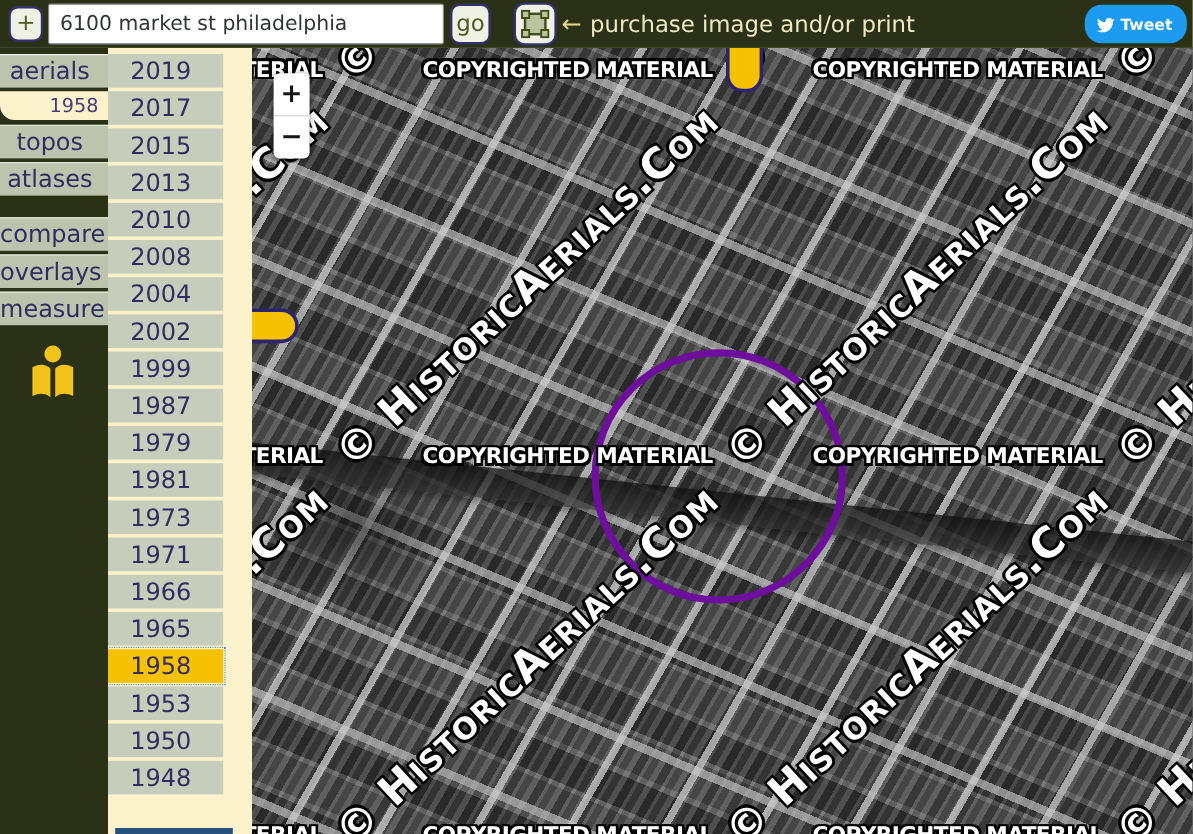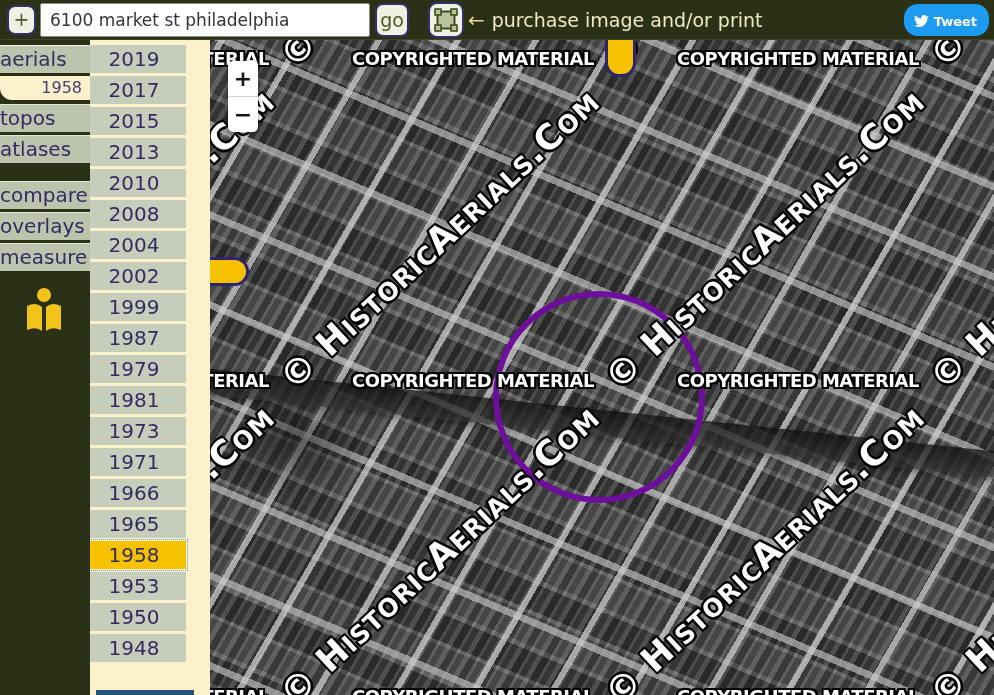--- a/index.html
+++ b/index.html
@@ -36,21 +36,21 @@
     background:var(--tweet-blue,#1d9bf0);border-radius:14px;color:#fff;
     display:flex;align-items:center;gap:5px;font-size:13px;font-weight:bold;cursor:pointer;
   }
   
   .sidebar{
     position:absolute;left:0;top:40px;width:90px;height:655px;
     background:var(--topbar-bg,#2a3117);z-index:90;
   }
   .side-item{
     background:var(--button-sage,#bcc4ae);border-top:1px solid #e3e8d6;
-    margin-bottom:3px;height:27px;line-height:27px;text-align:left;
+    margin-bottom:3px;height:27px;line-height:27px;text-align:center;
     padding-right:7px;font-size:20px;color:var(--navy-text,#332c62);cursor:pointer;
   }
   .side-item.first{margin-top:5px;border-top:1px solid #eff2e6;}
   .side-subyear{
     background:var(--panel-cream,#fbf2cb);height:24px;line-height:24px;
     text-align:right;padding-right:8px;font-size:16px;color:#4a3a78;
     border-radius:0 0 0 12px;margin-bottom:4px;cursor:pointer;
   }
   .side-gap{height:15px;}
   .book-wrap{margin-top:16px;padding-left:24px;cursor:pointer;}

